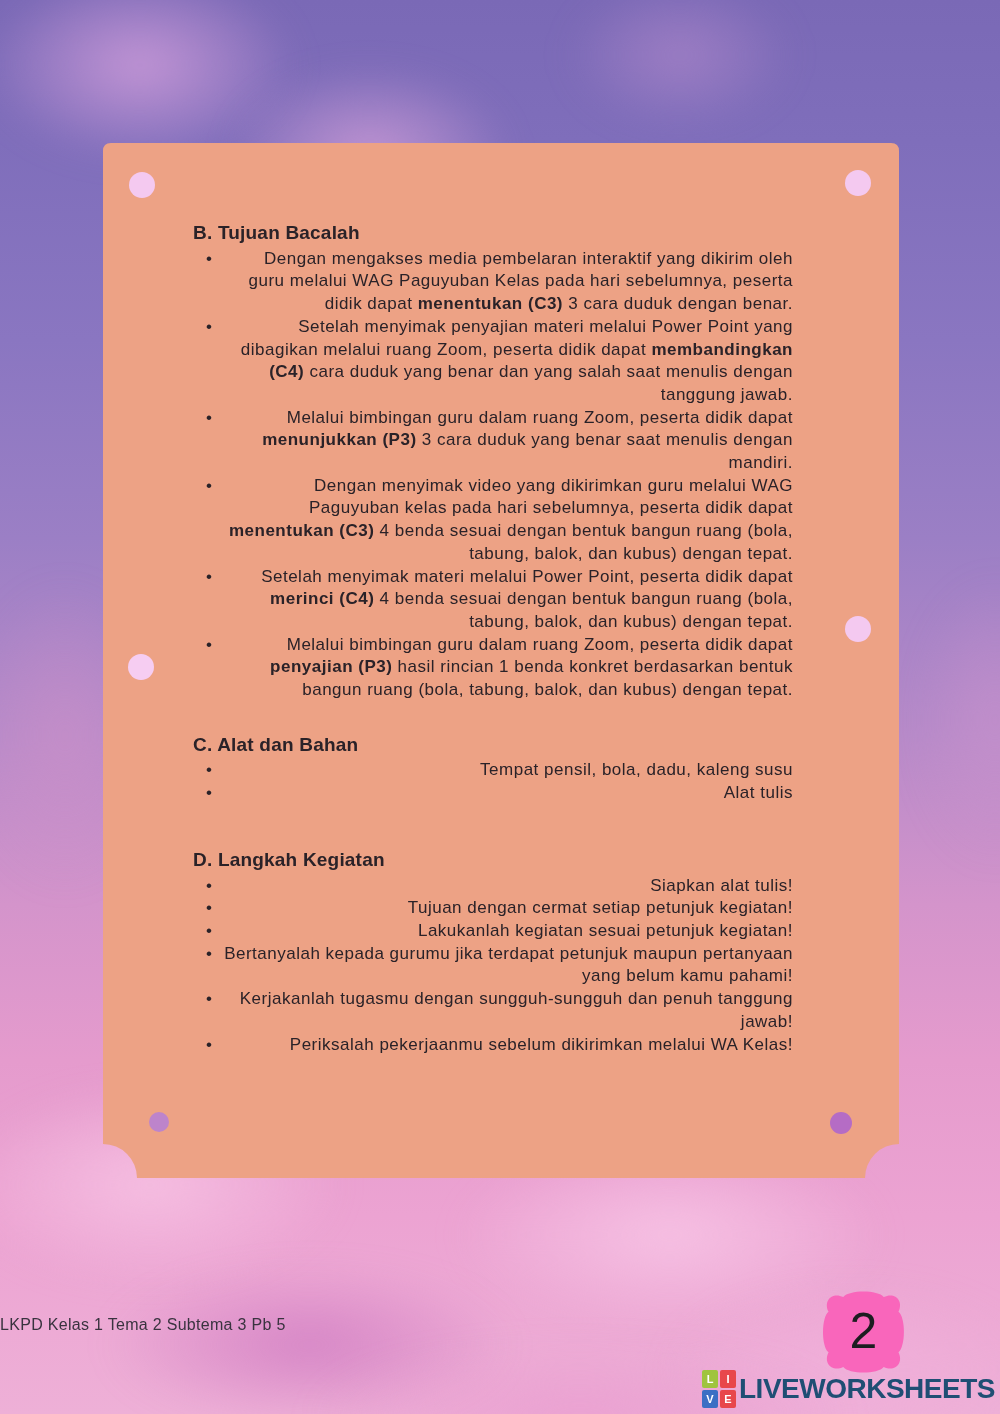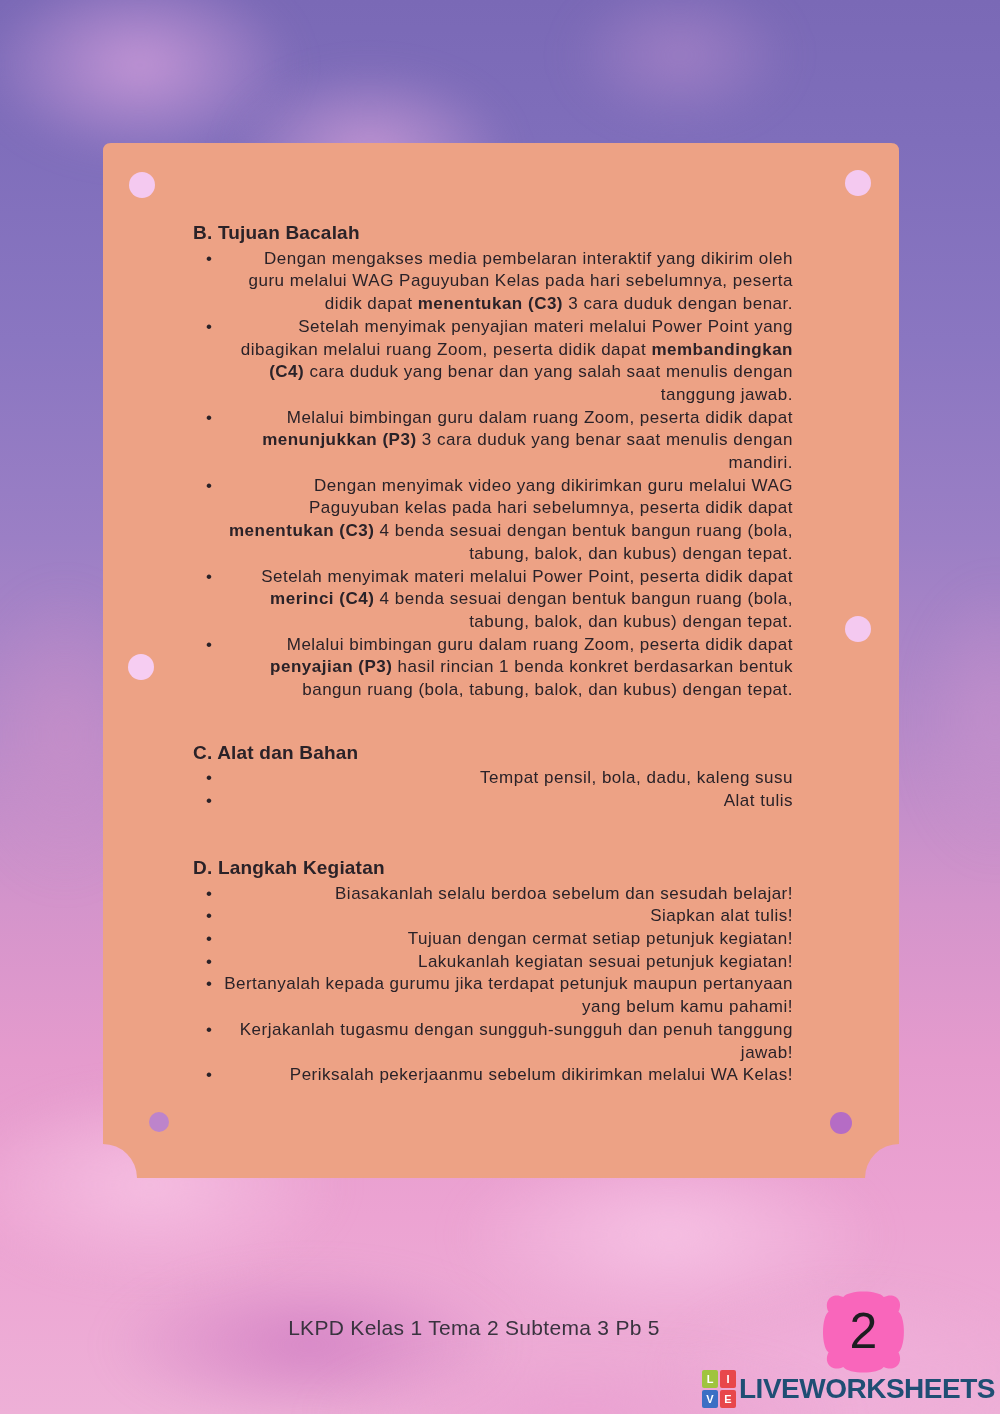--- a/index.html
+++ b/index.html
@@ -17,30 +17,30 @@
   .b7{left:380px;top:1110px;width:580px;height:250px;background:radial-gradient(closest-side,rgba(247,196,229,.9),rgba(247,196,229,0) 74%);}
   .b8{left:40px;top:1240px;width:540px;height:210px;background:radial-gradient(closest-side,rgba(198,109,188,.6),rgba(198,109,188,0) 76%);}
   .b9{left:600px;top:1255px;width:500px;height:230px;background:radial-gradient(closest-side,rgba(240,175,218,.85),rgba(240,175,218,0) 74%);}
   .b10{left:220px;top:1320px;width:720px;height:190px;background:radial-gradient(closest-side,rgba(232,152,206,.65),rgba(232,152,206,0) 76%);}
 
   .card-svg{position:absolute;left:0;top:0;}
 
   .card-content{position:absolute;left:193px;top:222px;width:600px;color:#2a2228;
       font-size:17px;line-height:22.7px;letter-spacing:0.5px;}
   .section{margin:0;}
-  .section + .section{margin-top:40px;}
+  .section + .section{margin-top:32px;}
   .section:last-child{margin-top:44px;}
   .heading{font-size:19px;font-weight:700;letter-spacing:0.2px;margin:0 0 3px 0;}
   ul.bullets{list-style:none;margin:0;padding:0 0 0 13px;text-align:right;}
   ul.bullets li{position:relative;padding-left:17px;}
   ul.bullets li::before{content:"\2022";position:absolute;left:0;top:0;font-size:17px;}
   .b{font-weight:700;}
 
-  .footer-caption{position:absolute;left:0;top:1316px;width:948px;text-align:center;
-      color:#39333f;font-size:21px;letter-spacing:0.3px;}
+  .footer-caption{position:absolute;left:0;top:1316px;width:948px;text-align:left;
+      color:#39333f;font-size:16px;letter-spacing:0.3px;}
 
   .page-badge{position:absolute;left:815px;top:1286px;width:97px;height:92px;}
   .page-badge svg{position:absolute;left:0;top:0;}
   .page-badge .num{position:absolute;left:0;top:16px;width:97px;text-align:center;
       font-size:50px;font-weight:500;color:#1d1d20;}
 
   .logo{position:absolute;left:702px;top:1369px;display:flex;align-items:center;}
   .logo-grid{display:grid;grid-template-columns:16px 16px;grid-template-rows:18px 18px;gap:2px;margin-right:3px;}
   .logo-sq{border-radius:2px;color:#fff;font-size:11px;font-weight:700;display:flex;align-items:center;justify-content:center;}
   .logo-text{color:#1f4e74;font-size:28px;font-weight:800;letter-spacing:-0.5px;line-height:40px;}
@@ -90,21 +90,20 @@
       <div class="section">
         <div class="heading">C. Alat dan Bahan</div>
         <ul class="bullets">
           <li><span>Tempat pensil, bola, dadu, kaleng susu</span></li>
           <li><span>Alat tulis</span></li>
         </ul>
       </div>
       <div class="section">
         <div class="heading">D. Langkah Kegiatan</div>
         <ul class="bullets">
-          <li><span>Biasakanlah selalu berdoa sebelum dan sesudah belajar!</span></li>
           <li><span>Siapkan alat tulis!</span></li>
           <li><span>Tujuan dengan cermat setiap petunjuk kegiatan!</span></li>
           <li><span>Lakukanlah kegiatan sesuai petunjuk kegiatan!</span></li>
           <li><span>Bertanyalah kepada gurumu jika terdapat petunjuk maupun pertanyaan yang belum kamu pahami!</span></li>
           <li><span>Kerjakanlah tugasmu dengan sungguh-sungguh dan penuh tanggung jawab!</span></li>
           <li><span>Periksalah pekerjaanmu sebelum dikirimkan melalui WA Kelas!</span></li>
         </ul>
       </div>
     </div>
 

